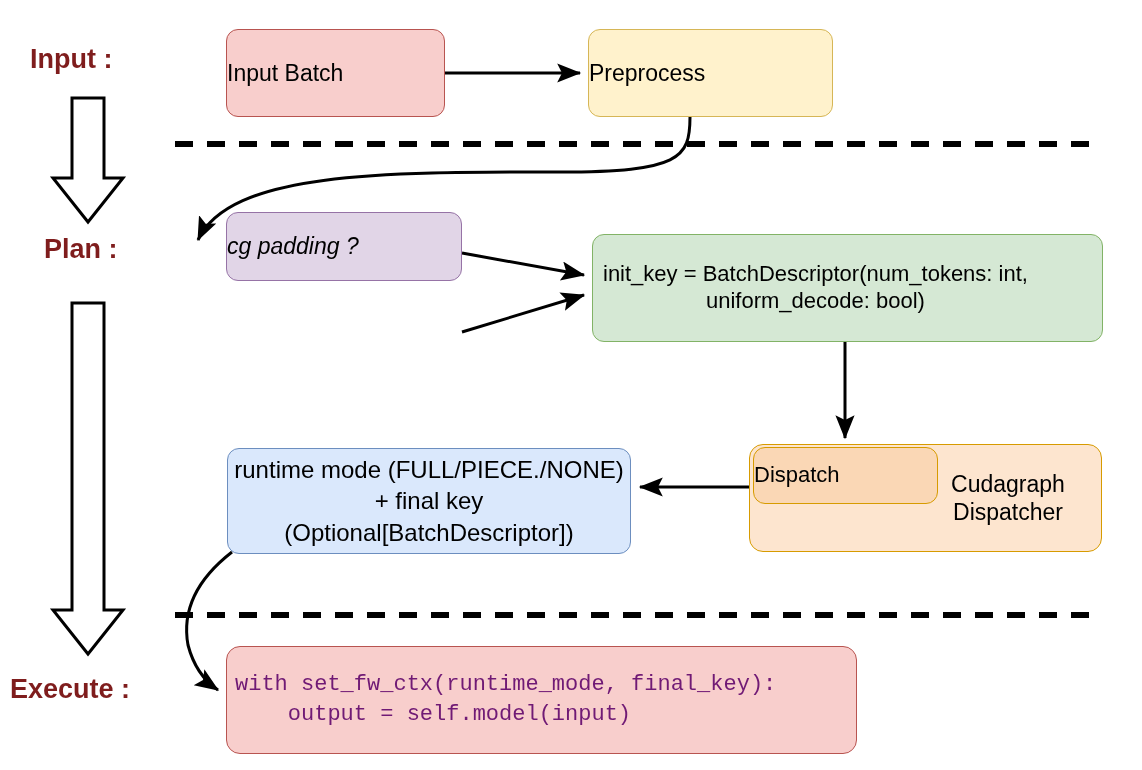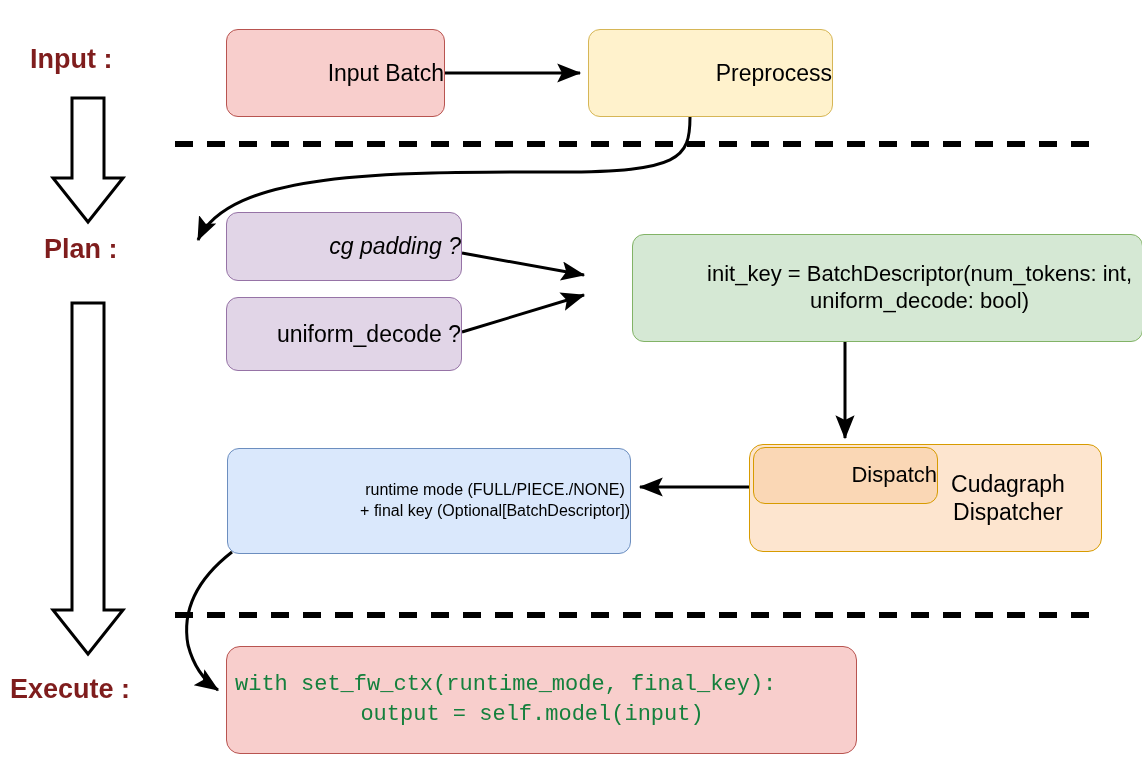--- a/index.html
+++ b/index.html
@@ -9,46 +9,46 @@
 
   .svg-layer{position:absolute;left:0;top:0;width:1142px;height:770px;pointer-events:none;}
 
   .stage-label{position:absolute;font-weight:bold;font-size:27px;color:#7f1d1d;
                white-space:nowrap;letter-spacing:0px;}
   #lbl-input{left:30px;top:44px;}
   #lbl-plan{left:44px;top:234px;}
   #lbl-exec{left:10px;top:674px;}
 
   .node{position:absolute;box-sizing:border-box;display:flex;align-items:center;
-        justify-content:flex-end;text-align:center;border-radius:12px;
+        justify-content:flex-start;text-align:center;border-radius:12px;
         font-size:23px;line-height:1.22;color:#000;}
 
   #n-input-batch{left:226px;top:29px;width:219px;height:88px;
        background:#f8cecc;border:1.6px solid #b85450;}
   #n-preprocess{left:588px;top:29px;width:245px;height:88px;
        background:#fff2cc;border:1.6px solid #d6b656;}
   #n-cg-padding{left:226px;top:212px;width:236px;height:69px;
        background:#e1d5e7;border:1.6px solid #9673a6;font-style:italic;}
   #n-uniform-decode{left:226px;top:297px;width:236px;height:74px;
        background:#e1d5e7;border:1.6px solid #9673a6;}
   #n-init-key{left:592px;top:234px;width:511px;height:108px;
-       background:#d5e8d4;border:1.6px solid #82b366;font-size:22px;padding:0 10px;margin-left:40px;}
+       background:#d5e8d4;border:1.6px solid #82b366;font-size:22px;padding:0 10px;}
   #n-cudagraph-dispatcher{left:749px;top:444px;width:353px;height:108px;
        background:#fde5cf;border:1.8px solid #d79b00;border-radius:14px;
        justify-content:flex-end;padding-right:18px;}
   #n-cudagraph-dispatcher .cg-text{width:150px;}
   #n-dispatch{left:753px;top:447px;width:185px;height:57px;
        background:#fad7b5;border:1.8px solid #d79b00;border-radius:12px;font-size:22px;}
   #n-runtime-mode{left:227px;top:448px;width:404px;height:106px;
-       background:#dae8fc;border:1.6px solid #6c8ebf;font-size:16px;line-height:1.3;}
+       background:#dae8fc;border:1.6px solid #6c8ebf;font-size:24px;line-height:1.3;}
   #n-code{left:226px;top:646px;width:631px;height:108px;
        background:#f8cecc;border:1.6px solid #b85450;border-radius:14px;
        justify-content:flex-start;padding-left:8px;}
   #n-code pre{margin:0;font-family:"Liberation Mono",monospace;font-size:22px;
-       line-height:1.35;color:#15803d;white-space:pre;text-align:center;}
+       line-height:1.35;color:#701a75;white-space:pre;text-align:left;}
 </style>
 </head>
 <body>
 
 <div id="stage">
 
   <svg class="svg-layer" viewBox="0 0 1142 770">
     <defs>
       <marker id="ah" markerWidth="9" markerHeight="9" refX="7.6" refY="3.2" orient="auto" markerUnits="strokeWidth">
         <path d="M0,0 L8,3.2 L0,6.4 L1.6,3.2 z" fill="#000"></path>
@@ -85,23 +85,20 @@
   </div>
 
   <div class="node" id="n-preprocess">
     <span>Preprocess</span>
   </div>
 
   <div class="node" id="n-cg-padding">
     <span>cg padding ?</span>
   </div>
 
-  <div class="node" id="n-uniform-decode">
-    <span>uniform_decode ?</span>
-  </div>
 
   <div class="node" id="n-init-key">
     <span>
       <span>init_key = BatchDescriptor(num_tokens: int,</span>
       <br>
       <span>uniform_decode: bool)</span>
     </span>
   </div>
 
   <div class="node" id="n-cudagraph-dispatcher">

